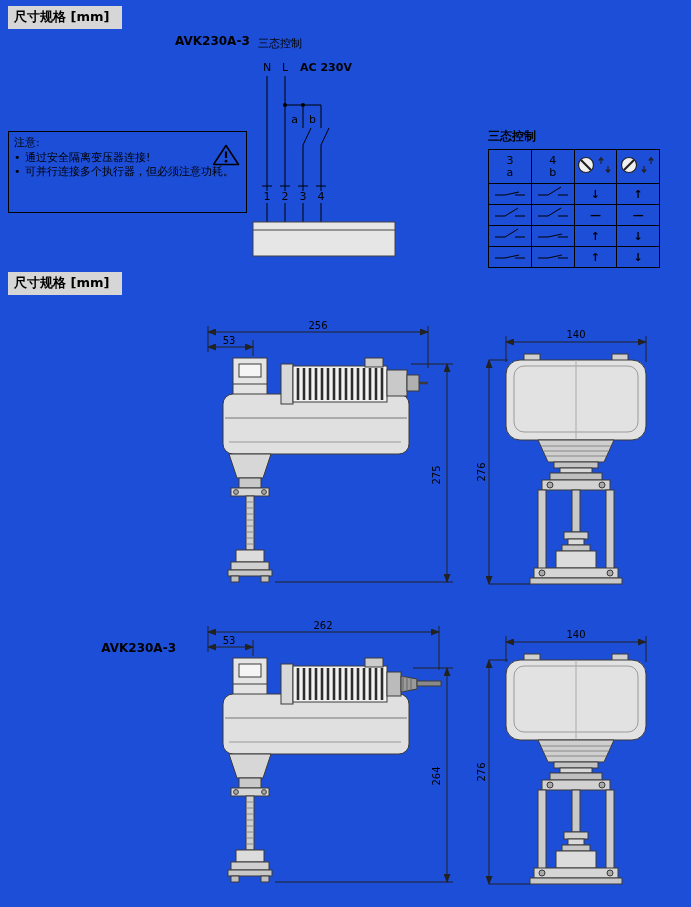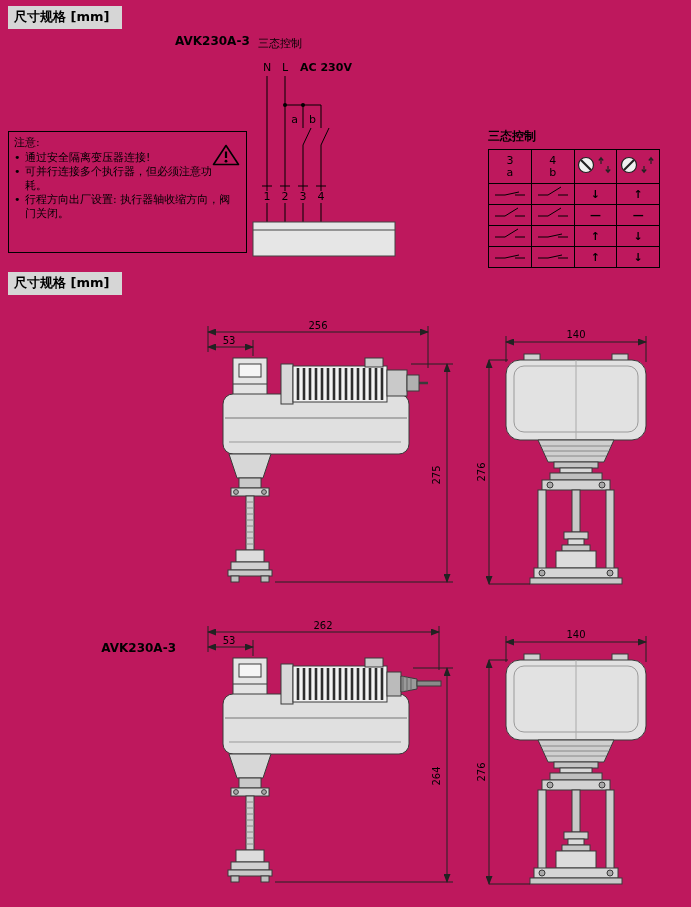--- a/index.html
+++ b/index.html
@@ -1,35 +1,35 @@
 <!DOCTYPE html>
 <html><head>
 <meta charset="utf-8">
 <style>
   * { margin:0; padding:0; box-sizing:border-box; }
   html,body { background:#ffffff; }
   body { font-family:"DejaVu Sans","Liberation Sans",sans-serif; color:#000; }
-  .page { position:relative; width:691px; height:907px; background:#be185d; overflow:hidden;padding-left:12px; }
+  .page { position:relative; width:691px; height:907px; background:#1d4ed8; overflow:hidden;padding-left:12px; }
 
   .sec-header {
     position:absolute; left:8px; background:#d6d6d6; color:#000;
     font-weight:bold; font-size:13px; padding:2px 12px 3px 6px;
   }
 
   .model-top { position:absolute; left:175px; top:34px; font-weight:bold; font-size:12px; }
   .ctrl-label { position:absolute; left:258px; top:36px; font-size:11px; }
 
   .wiring, .drw, .defs-svg { position:absolute; }
   .defs-svg { width:0; height:0; left:0; top:0; }
 
   .wl { font-size:11px; fill:#000; }
   .wbold { font-weight:bold; }
 
   .note {
-    position:absolute; left:8px; top:131px; width:239px; height:122px;
+    position:absolute; left:8px; top:131px; width:239px; height:82px;
     border:1px solid #000; padding:4px 6px 4px 5px; font-size:11px; line-height:14px;
   }
   .note-title { margin-bottom:1px; }
   .note-item { display:flex; }
   .note-item::before { content:"•"; flex:0 0 11px; }
   .note-item span { flex:1 1 auto; padding-right:26px; }
   .note-item:last-child span { padding-right:2px; }
   .warn { position:absolute; right:6px; top:11px; }
 
   .ctrl { position:absolute; left:488px; top:128px; width:172px; }
@@ -200,23 +200,20 @@
       <line x1="14" y1="8.5" x2="14" y2="15" stroke="#000" stroke-width="2.2"></line>
       <circle cx="14" cy="18.2" r="1.4" fill="#000"></circle>
     </svg>
     <div class="note-title">注意:</div>
     <div class="note-item">
       <span>通过安全隔离变压器连接!</span>
     </div>
     <div class="note-item">
       <span>可并行连接多个执行器，但必须注意功耗。</span>
     </div>
-    <div class="note-item">
-      <span>行程方向出厂设置: 执行器轴收缩方向，阀门关闭。</span>
-    </div>
   </div>
 
   <div class="ctrl">
     <div class="ctrl-title">三态控制</div>
     <table class="ctrl-table">
       <tbody>
           <tr class="hdr">
         <td>
           <div class="hdr-num">3</div>
           <div class="hdr-num">a</div>

